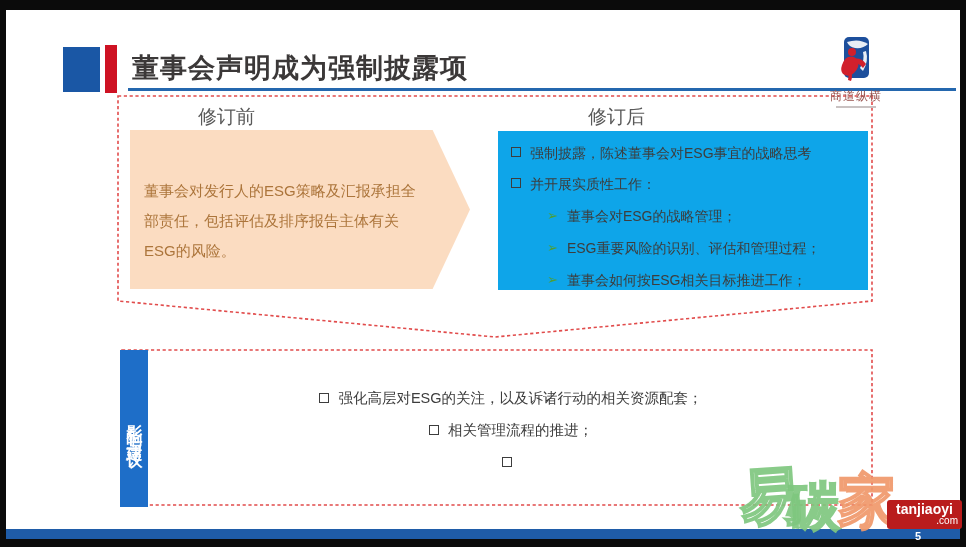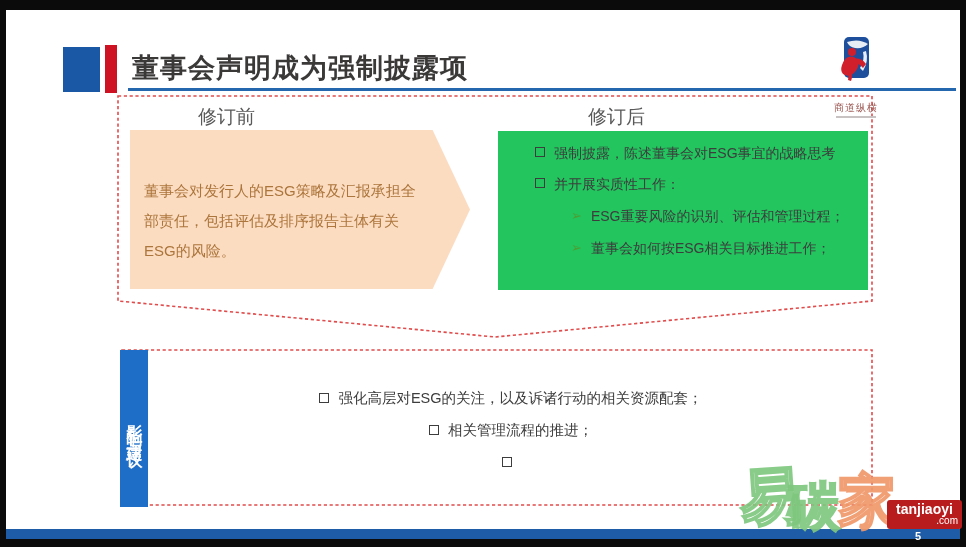--- a/index.html
+++ b/index.html
@@ -12,35 +12,35 @@
   .frame-top{left:0;top:0;width:966px;height:10px;background:#0b0b0b;}
   .frame-bottom{left:0;top:539px;width:966px;height:8px;background:#0b0b0b;}
   .frame-left{left:0;top:0;width:6px;height:547px;background:#0b0b0b;}
   .frame-right{left:960px;top:0;width:6px;height:547px;background:#0b0b0b;}
   
   .accent-blue{left:63px;top:47px;width:37px;height:45px;background:#1A57A5;}
   .accent-red{left:105px;top:45px;width:12px;height:48px;background:#CE1223;}
   .page-title{left:132px;top:50px;width:640px;font-size:27px;font-weight:bold;color:#3B3838;letter-spacing:1px;}
   .title-underline{left:128px;top:88px;width:828px;height:3px;background:#2467AE;}
   .logo-wrap{left:828px;top:37px;width:56px;text-align:center;}
-  .logo-caption{font-size:10px;color:#9A5550;letter-spacing:1px;margin-top:14px;white-space:nowrap;}
+  .logo-caption{font-size:12px;color:#9A5550;letter-spacing:1px;margin-top:1px;white-space:nowrap;}
   .logo-subline{margin:1px auto 0;width:40px;height:2px;background:#c9c2c2;}
   
   .dash-overlay{left:0;top:0;width:966px;height:547px;pointer-events:none;}
   
   .rev-label{top:104px;width:200px;text-align:left;font-size:19px;color:#595959;}
   .rev-before{left:198px;}
   .rev-after{left:588px;font-family:Liberation Mono, monospace;}
   
   .peach-arrow{left:130px;top:130px;width:340px;height:159px;background:#FBDCC1;
     -webkit-clip-path:polygon(0 0,89% 0,100% 50%,89% 100%,0 100%);
     clip-path:polygon(0 0,89% 0,100% 50%,89% 100%,0 100%);}
   .peach-text{padding:46px 48px 0 14px;font-size:15px;line-height:30px;color:#AC753B;}
   
-  .green-box{left:498px;top:131px;width:370px;height:159px;background:#22c55e;box-sizing:border-box;padding-left:24px;}
+  .green-box{left:498px;top:131px;width:370px;height:159px;background:#0ea5e9;box-sizing:border-box;}
   .g-item{display:flex;align-items:flex-start;font-size:14px;color:#3D3D3D;line-height:18px;}
   .g-lvl1{margin:13px 0 0 13px;}
   .g-lvl2{margin:14px 0 0 49px;}
   .sq-bullet{display:inline-block;width:8px;height:8px;border:1.6px solid #3D3D3D;
     margin:3px 9px 0 0;flex:0 0 auto;background:transparent;}
   .arrow-bullet{color:#4E9E33;font-size:13px;margin-right:9px;line-height:18px;flex:0 0 auto;}
   .arrow-bullet::before{content:"\27A2";}
   
   .impact-tab{left:120px;top:350px;width:28px;height:157px;background:#1E6EC8;
     display:flex;align-items:center;justify-content:center;}
@@ -108,20 +108,24 @@
   <div class="g-item g-lvl1">
     <span class="sq-bullet"></span>
     <span>强制披露，陈述董事会对ESG事宜的战略思考</span>
   </div>
   <div class="g-item g-lvl1">
     <span class="sq-bullet"></span>
     <span>并开展实质性工作：</span>
   </div>
   <div class="g-item g-lvl2">
     <span class="arrow-bullet"></span>
+    <span>董事会对ESG的战略管理；</span>
+  </div>
+  <div class="g-item g-lvl2">
+    <span class="arrow-bullet"></span>
     <span>ESG重要风险的识别、评估和管理过程；</span>
   </div>
   <div class="g-item g-lvl2">
     <span class="arrow-bullet"></span>
     <span>董事会如何按ESG相关目标推进工作；</span>
   </div>
 </div>
 
 <div class="abs impact-tab">
   <span class="impact-tab-label">影响与建议</span>

